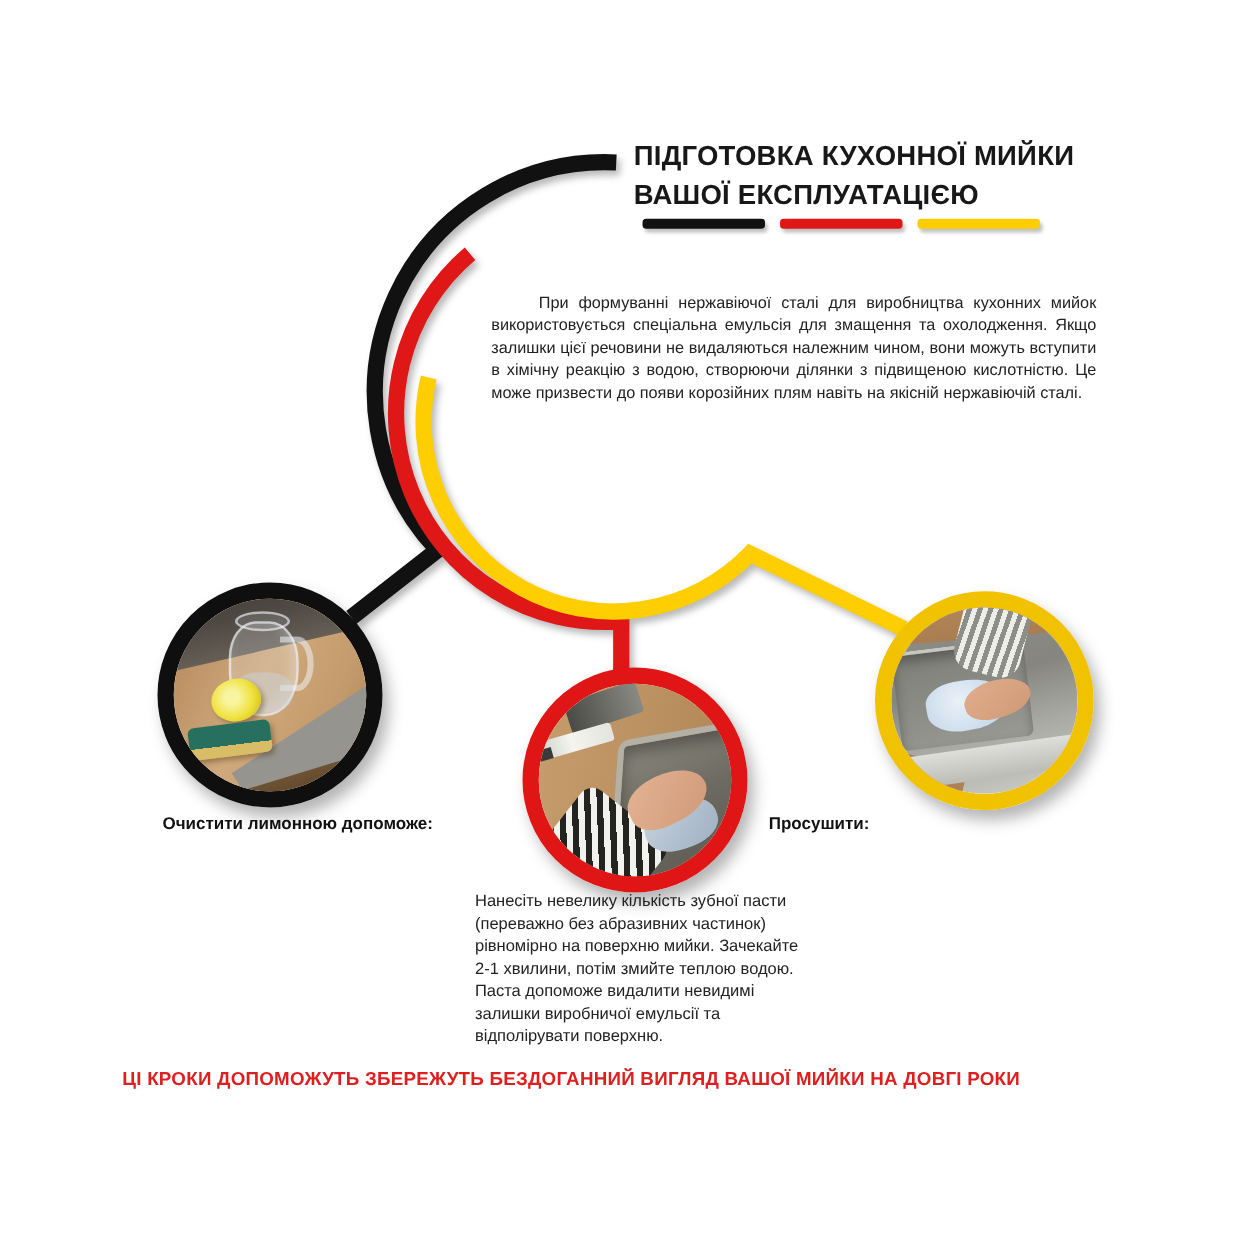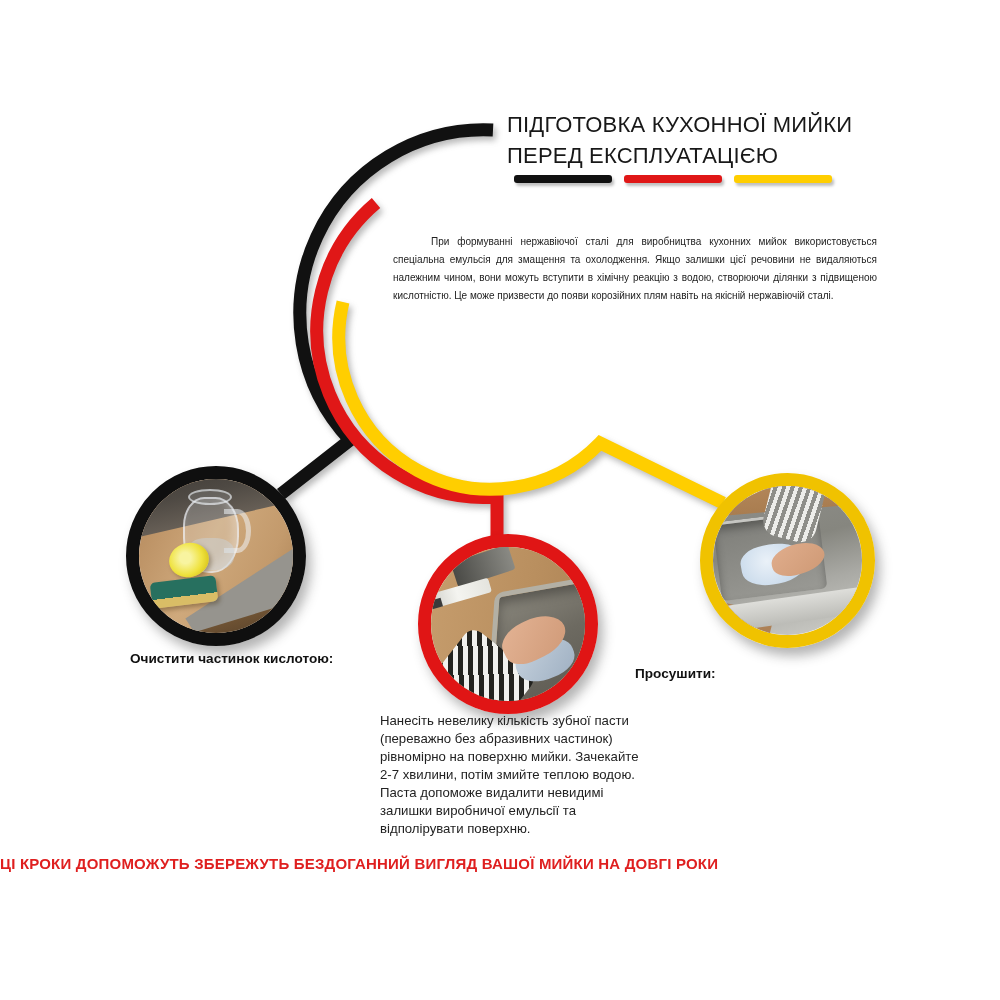--- a/index.html
+++ b/index.html
@@ -9,29 +9,29 @@
   }
   
   #arcs{position:absolute;left:0;top:0;z-index:1;
     filter:drop-shadow(3px 4px 3px rgba(70,70,70,.38));}
   #arcs path{fill:none;stroke-linecap:butt;stroke-linejoin:miter;}
   .arc-black{stroke:#111111;stroke-width:13;}
   .arc-red{stroke:#e01717;stroke-width:13;}
   .arc-yellow{stroke:#ffce00;stroke-width:13;}
   
   .title{position:absolute;left:507px;top:109px;width:380px;z-index:3;
-    font-size:22px;font-weight:normal;line-height:31px;color:#181818;letter-spacing:.2px;}
+    font-size:22px;font-weight:bold;line-height:31px;color:#181818;letter-spacing:.2px;}
   .bars{position:absolute;left:514px;top:175px;display:flex;gap:12px;z-index:3;}
   .bar{width:98px;height:8px;border-radius:3px;box-shadow:2px 3px 3px rgba(0,0,0,.25);}
   .bar.b1{background:#111111;}
   .bar.b2{background:#e01717;}
   .bar.b3{background:#ffce00;}
   
   .intro{position:absolute;left:393px;top:233px;width:484px;z-index:3;
-    font-size:10px;line-height:18px;text-align:justify;color:#222;}
+    font-size:13px;line-height:18px;text-align:justify;color:#222;}
   .intro p{margin:0 0 17px 0;text-indent:38px;}
   
   .circle{position:absolute;z-index:2;border-radius:50%;box-sizing:border-box;
     box-shadow:5px 8px 12px rgba(40,40,40,.35);}
   .circle .photo{position:absolute;inset:0;border-radius:50%;overflow:hidden;}
   #circle1{left:126px;top:466px;width:180px;height:180px;border:13px solid #0f0f0f;}
   #circle2{left:418px;top:534px;width:180px;height:180px;border:13px solid #e01515;}
   #circle3{left:700px;top:473px;width:175px;height:175px;border:13px solid #f0c200;}
   .shape{position:absolute;}
   
@@ -89,39 +89,39 @@
   .p3-cloth{left:28px;top:58px;width:66px;height:40px;transform:rotate(-10deg);
     border-radius:40% 55% 50% 45%;
     background:radial-gradient(circle at 40% 40%,#eaf1f8,#ccdcec 60%,#b9cde0);}
   .p3-hand{left:58px;top:58px;width:54px;height:30px;transform:rotate(-18deg);
     border-radius:50% 60% 50% 50%;background:linear-gradient(150deg,#e0ad8c,#cf9a76);}
   
   .step{position:absolute;z-index:3;font-size:13.2px;line-height:18px;color:#222;}
   .step h3{margin:0 0 3px 0;font-size:13.6px;line-height:18px;font-weight:bold;color:#111;}
   #step1{left:130px;top:650px;width:240px;}
   #step2{left:380px;top:712px;width:262px;}
-  #step3{left:635px;top:650px;width:254px;margin-top:15px;}
+  #step3{left:615px;top:650px;width:254px;}
   
-  .footer{position:absolute;left:0;top:855px;width:816px;z-index:3;text-align:left;
+  .footer{position:absolute;left:0;top:855px;width:816px;z-index:3;text-align:right;
     font-size:15px;font-weight:bold;color:#df1f1f;letter-spacing:.2px;}
 </style>
 </head>
 <body>
 
 <div id="canvas">
 
   <svg id="arcs" width="1000" height="1000" viewBox="0 0 1000 1000">
     <path class="arc-black" d="M 493 130 A 184 184 0 0 0 350 440 L 281 494"></path>
     <path class="arc-red" d="M 376 203 A 167 167 0 0 0 497 497 L 497 548"></path>
     <path class="arc-yellow" d="M 343 302 A 152 152 0 0 0 600 443 L 723 503"></path>
   </svg>
 
   <div class="title">
     <div>ПІДГОТОВКА КУХОННОЇ МИЙКИ</div>
-    <div>ПЕРЕД ЕКСПЛУАТАЦІЄЮ</div>
+    <div>ВАШОЇ ЕКСПЛУАТАЦІЄЮ</div>
   </div>
   <div class="bars">
     <div class="bar b1"></div>
     <div class="bar b2"></div>
     <div class="bar b3"></div>
   </div>
 
   <div class="intro">
     <p>При формуванні нержавіючої сталі для виробництва кухонних мийок використовується спеціальна емульсія для змащення та охолодження. Якщо залишки цієї речовини не видаляються належним чином, вони можуть вступити в хімічну реакцію з водою, створюючи ділянки з підвищеною кислотністю.  Це може призвести до появи корозійних плям навіть на якісній нержавіючій сталі.</p>
   </div>
@@ -163,24 +163,24 @@
       <div class="shape p3-woodbl"></div>
       <div class="shape p3-basin"></div>
       <div class="shape p3-front"></div>
       <div class="shape p3-sleeve"></div>
       <div class="shape p3-cloth"></div>
       <div class="shape p3-hand"></div>
     </div>
   </div>
 
   <div id="step1" class="step">
-    <h3>Очистити частинок кислотою:</h3>
+    <h3>Очистити лимонною допоможе:</h3>
   </div>
   <div id="step2" class="step">
-    <div>Нанесіть невелику кількість зубної пасти (переважно без абразивних частинок) рівномірно на поверхню мийки. Зачекайте 2-7 хвилини, потім змийте теплою водою. Паста допоможе видалити невидимі залишки виробничої емульсії та відполірувати поверхню.</div>
+    <div>Нанесіть невелику кількість зубної пасти (переважно без абразивних частинок) рівномірно на поверхню мийки. Зачекайте 2-1 хвилини, потім змийте теплою водою. Паста допоможе видалити невидимі залишки виробничої емульсії та відполірувати поверхню.</div>
   </div>
   <div id="step3" class="step">
     <h3>Просушити:</h3>
   </div>
 
   <div class="footer">ЦІ КРОКИ ДОПОМОЖУТЬ ЗБЕРЕЖУТЬ БЕЗДОГАННИЙ ВИГЛЯД ВАШОЇ МИЙКИ НА ДОВГІ РОКИ</div>
 
 </div>
 
 </body></html>

